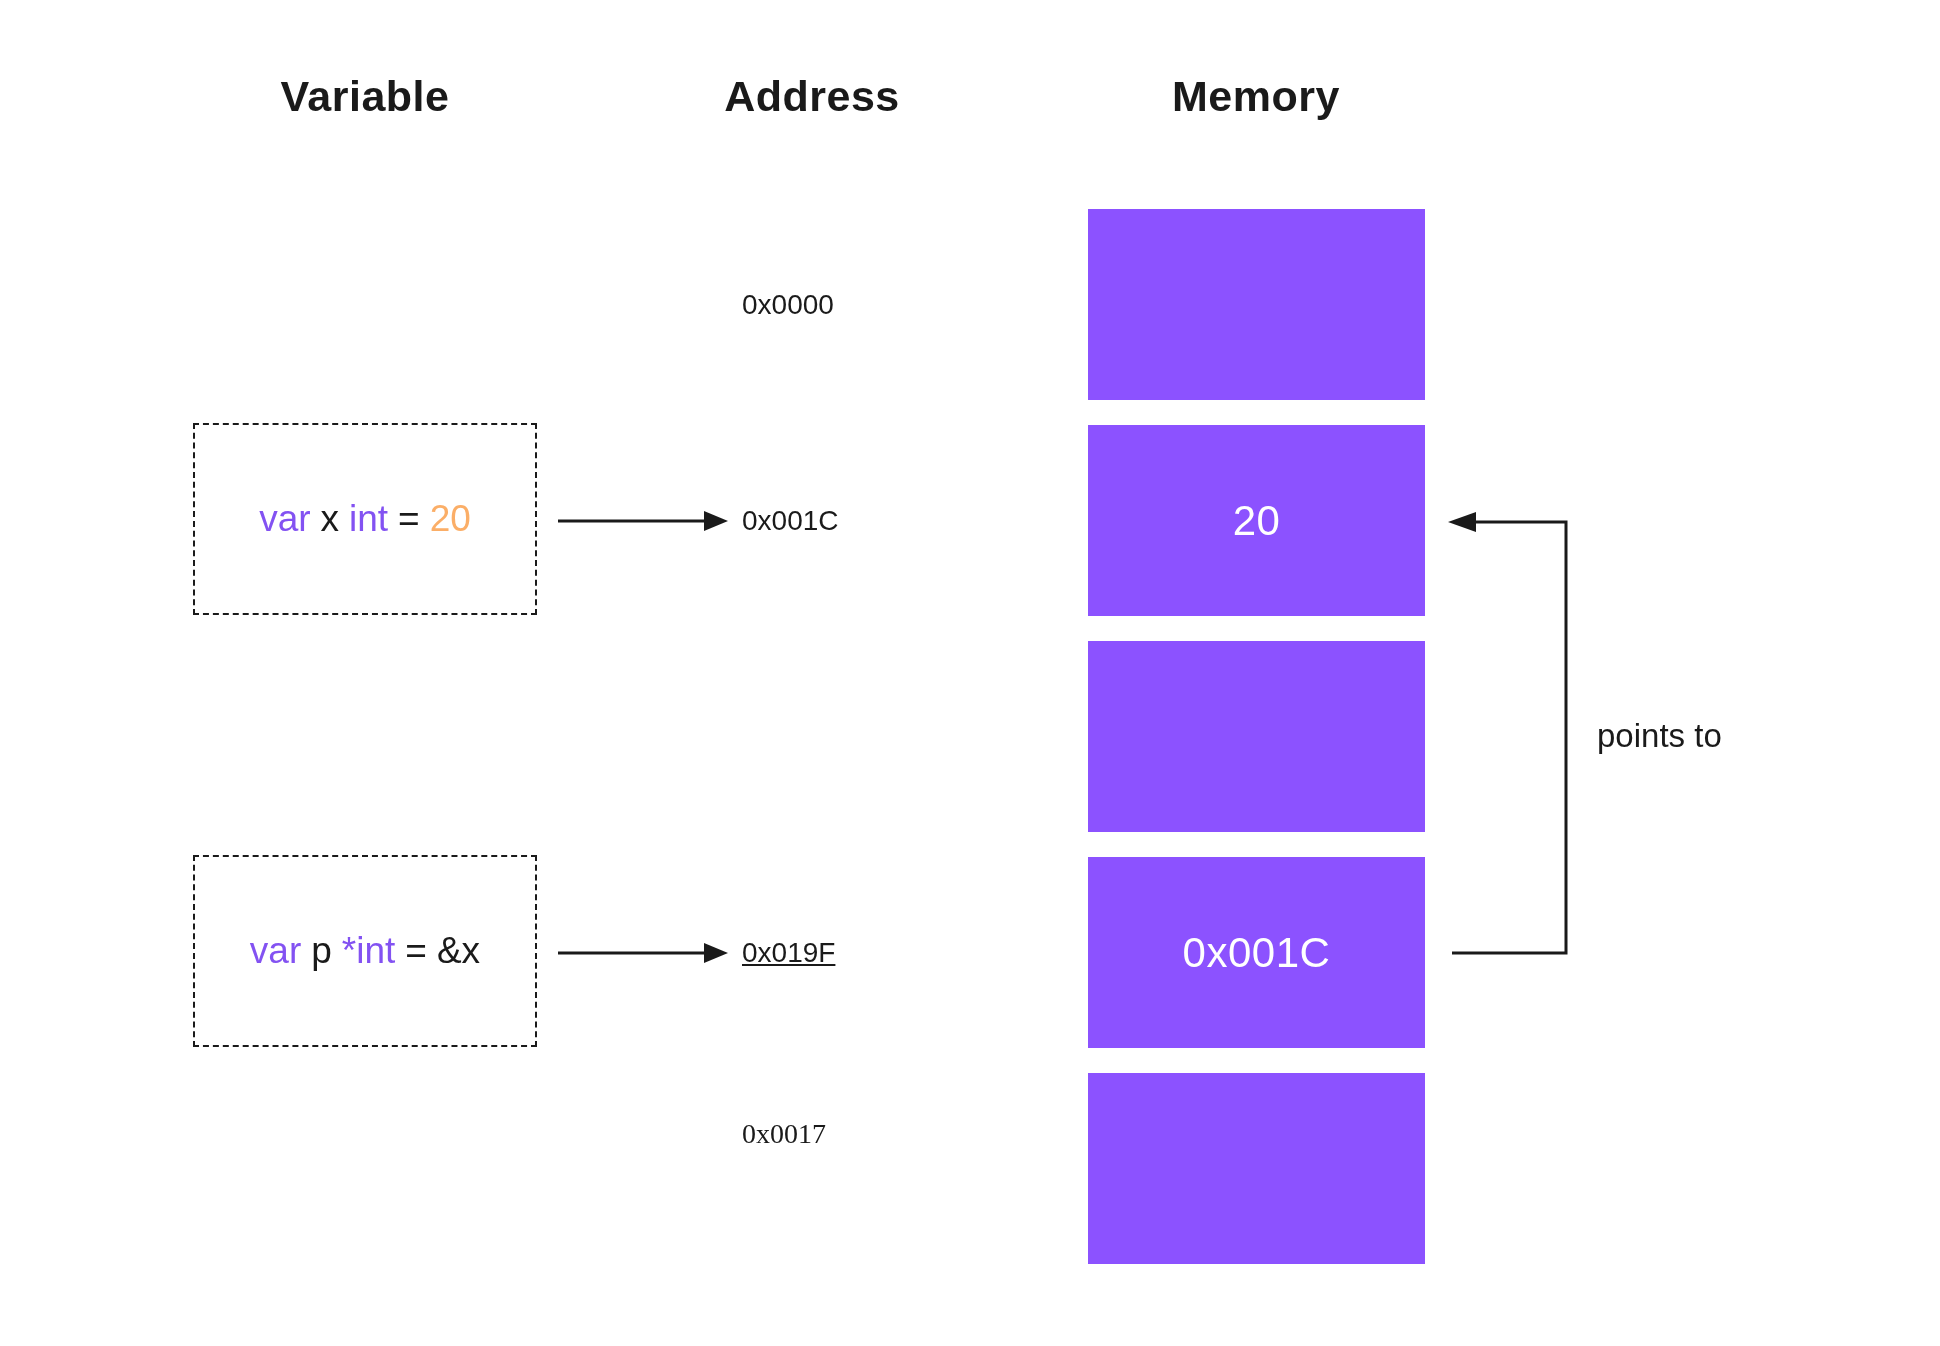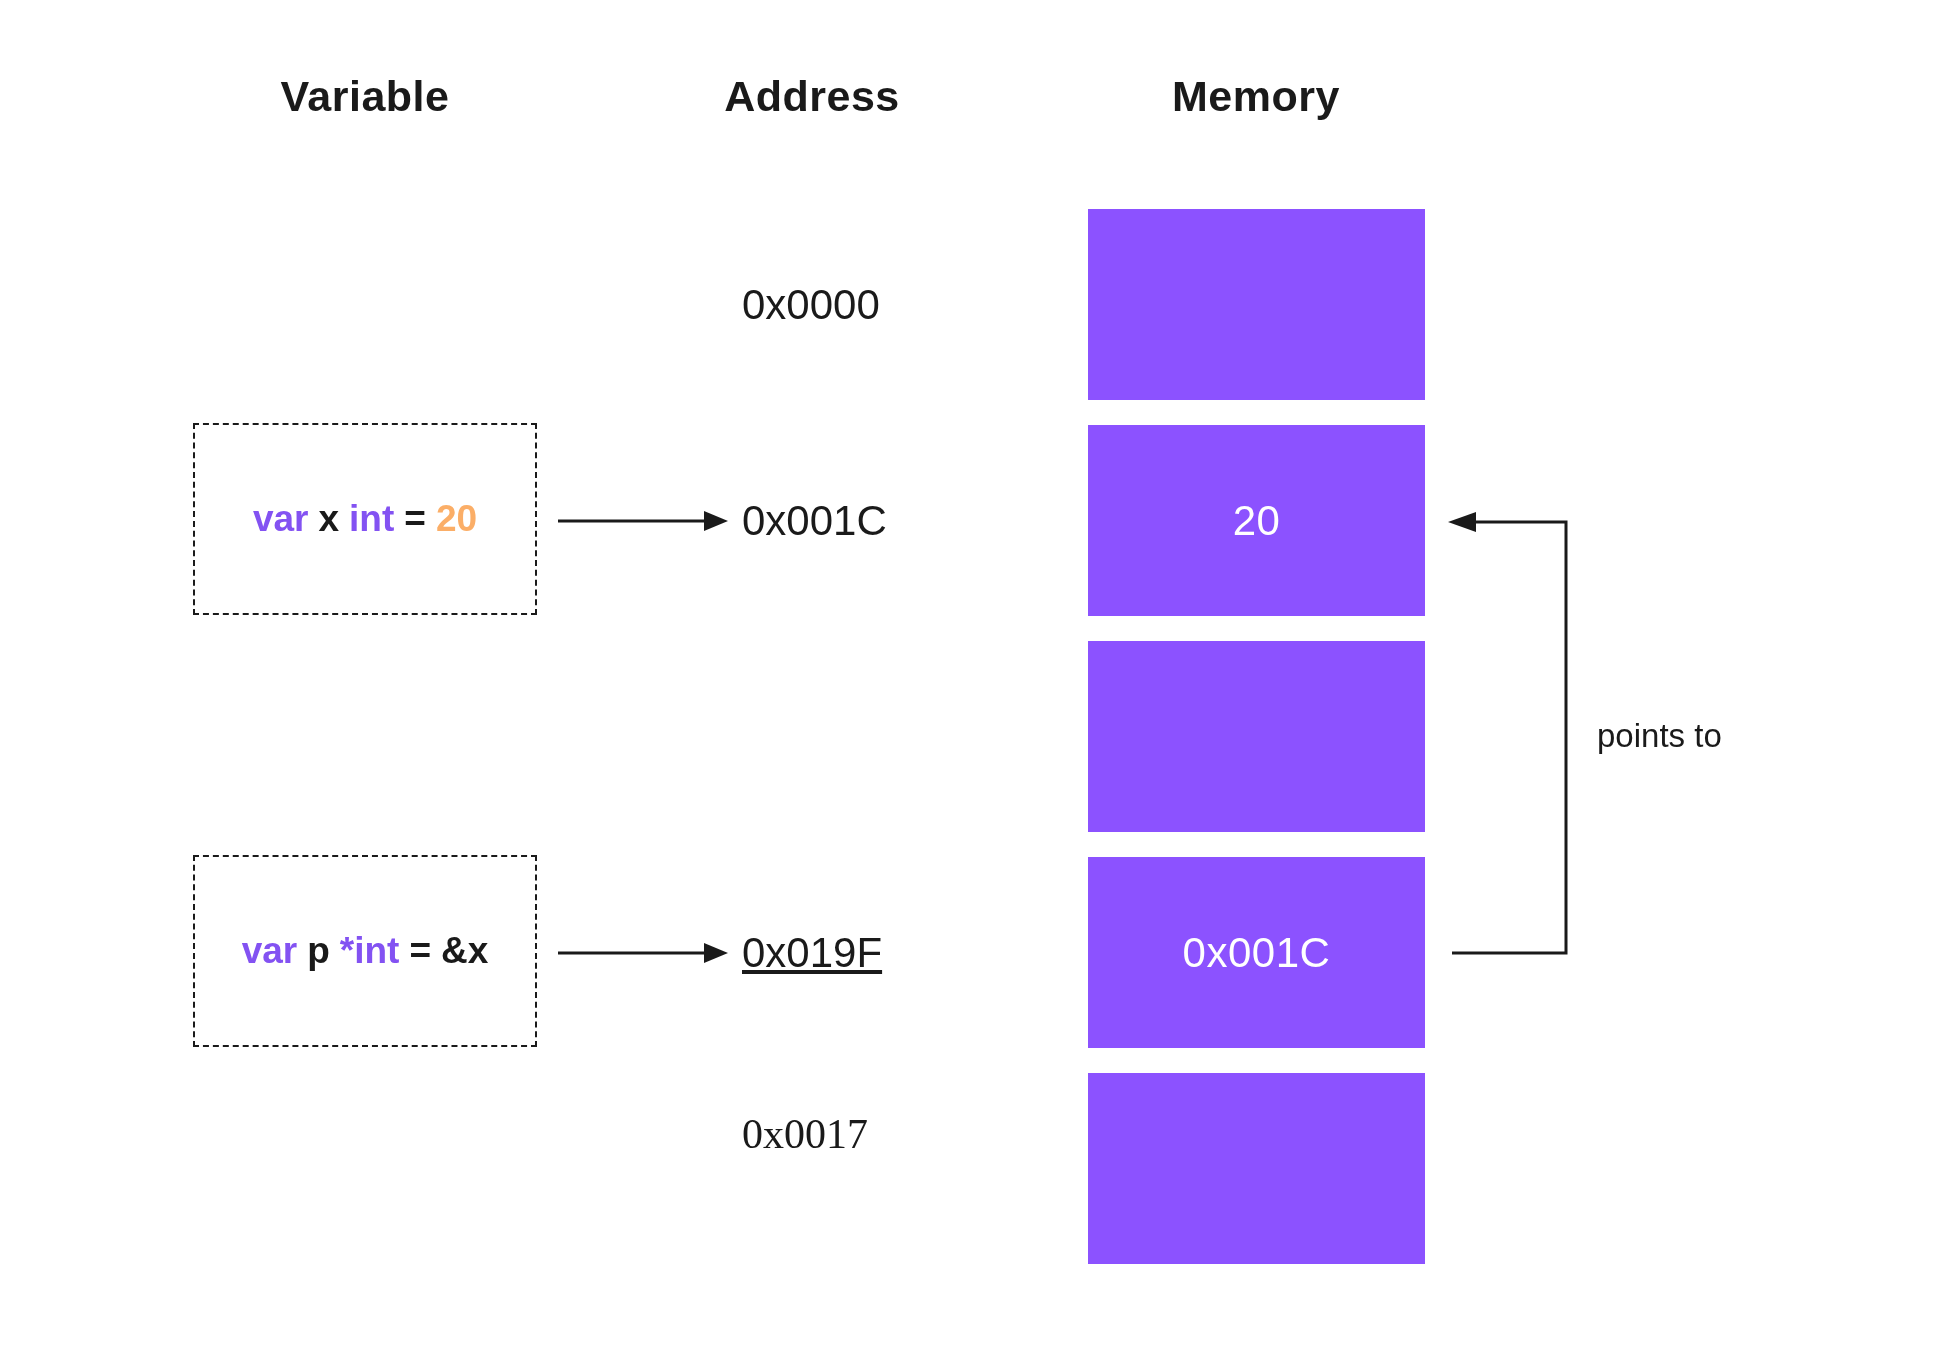--- a/index.html
+++ b/index.html
@@ -43,33 +43,33 @@
     border: 2px dashed #1a1a1a;
     display: flex;
     align-items: center;
     justify-content: center;
     background: #ffffff;
   }
   .varbox-x { top: 423px; }
   .varbox-p { top: 855px; }
 
   .code { font-size: 37px; color: var(--text); white-space: nowrap; }
-  .code .tok { display: inline-block; font-weight: bold; }
+  .code .tok { display: inline-block; }
   .code .tok + .tok { margin-left: 10px; }
   .code .kw   { color: var(--kw); }
   .code .dark { color: var(--text); }
   .code .num  { color: var(--orange); }
 
   .addr {
     position: absolute;
     left: 742px;
     width: 220px;
     height: 56px;
     line-height: 56px;
-    font-size: 42px;
+    font-size: 28px;
     color: var(--text);
     text-align: left;
     white-space: nowrap;
   }
   .addr-0 { top: 277px; }
   .addr-1 { top: 493px; }
   .addr-2 { top: 709px; }
   .addr-3 { top: 925px; text-decoration: underline; }
   .addr-4 { top: 1106px; font-family: Liberation Serif, serif; }
 

